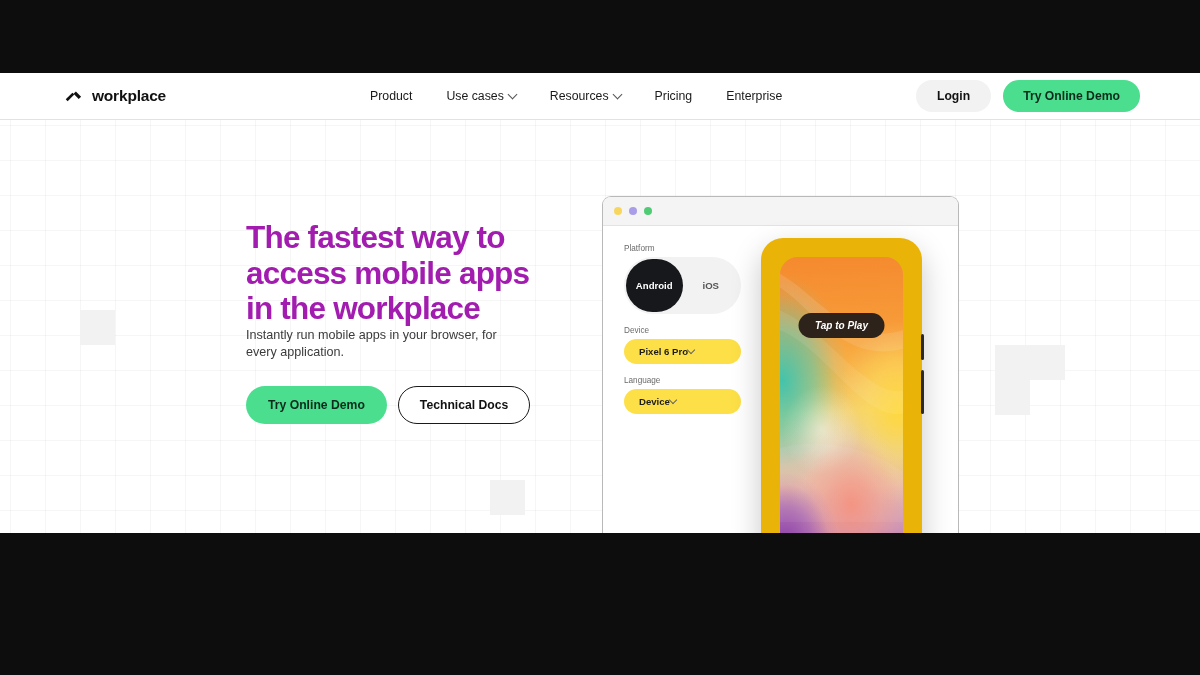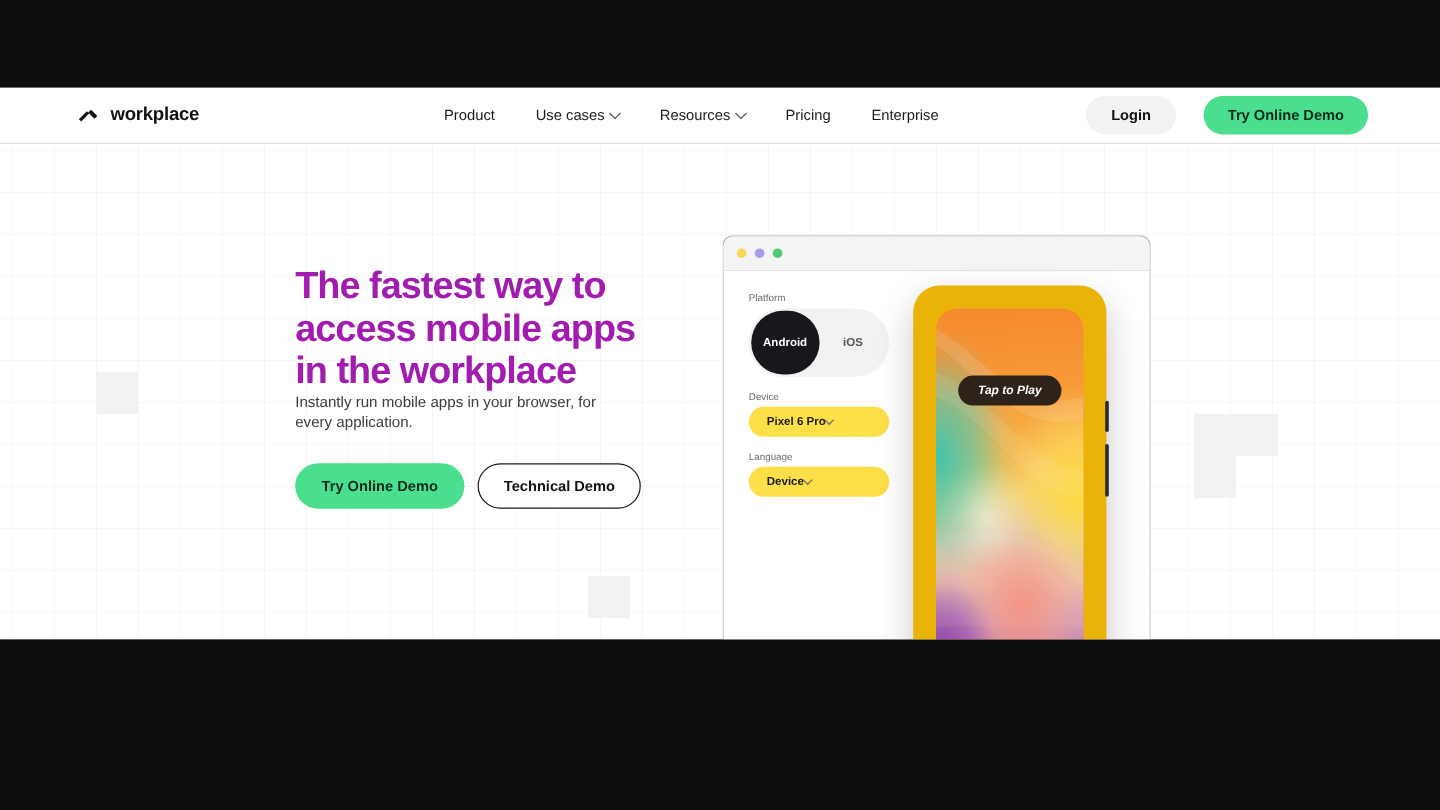--- a/index.html
+++ b/index.html
@@ -25,21 +25,21 @@
   .brand-mark { width:19px; height:19px; display:block; }
   .brand-name { font-size:15.5px; font-weight:700; color:#111; letter-spacing:-0.2px; }
 
   .nav { position:absolute; left:354px; display:flex; align-items:center; gap:34px;margin-left:16px; }
   .nav-item {
     font-size:12.3px; color:#1a1a1a; font-weight:500; cursor:pointer;
     display:flex; align-items:center; gap:5px; white-space:nowrap;
   }
   .chev { display:inline-block; width:7px; height:7px; border-right:1.3px solid #555; border-bottom:1.3px solid #555; transform:translateY(-2px) rotate(45deg); }
 
-  .header-actions { position:absolute; right:60px; display:flex; align-items:center; gap:23px; }
+  .header-actions { position:absolute; right:60px; display:flex; align-items:center; gap:12px; }
   .btn-login {
     background:#f2f2f2; border:none; border-radius:999px;
     padding:9px 21px; font-size:12.2px; font-weight:600; color:#111;
     cursor:pointer; font-family:inherit;
   }
   .btn-demo-top {
     background:#4ade8e; border:none; border-radius:999px;
     padding:9px 20px; font-size:12.2px; font-weight:700; color:#0c2b1b;
     cursor:pointer; font-family:inherit; white-space:nowrap;
   }
@@ -207,21 +207,21 @@
 
     <div class="hero">
       <h1>
         <span>The </span><span class="hl">fastest</span><span> way to</span><br>
         <span>access mobile apps</span><br>
         <span>in the workplace</span>
       </h1>
       <p>Instantly run mobile apps in your browser, for every application.</p>
       <div class="cta-row">
         <button class="btn-demo">Try Online Demo</button>
-        <button class="btn-docs">Technical Demo</button>
+        <button class="btn-docs">Technical Docs</button>
       </div>
     </div>
 
     <div class="panel">
 
       <div class="panel-bar">
         <span class="dot y"></span>
         <span class="dot p"></span>
         <span class="dot g"></span>
       </div>

